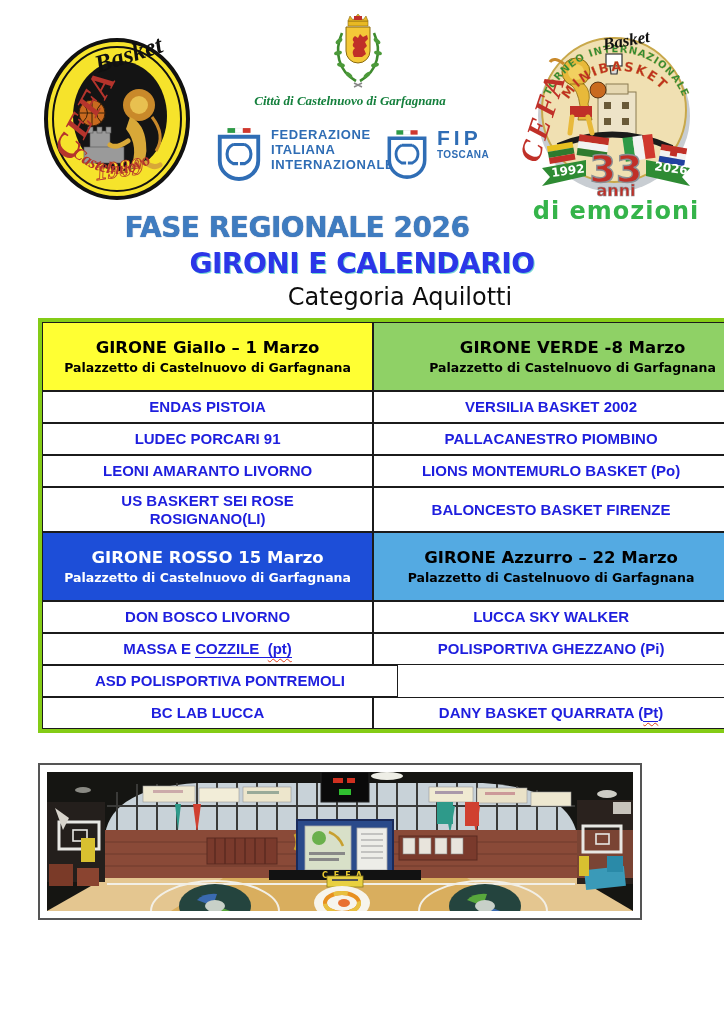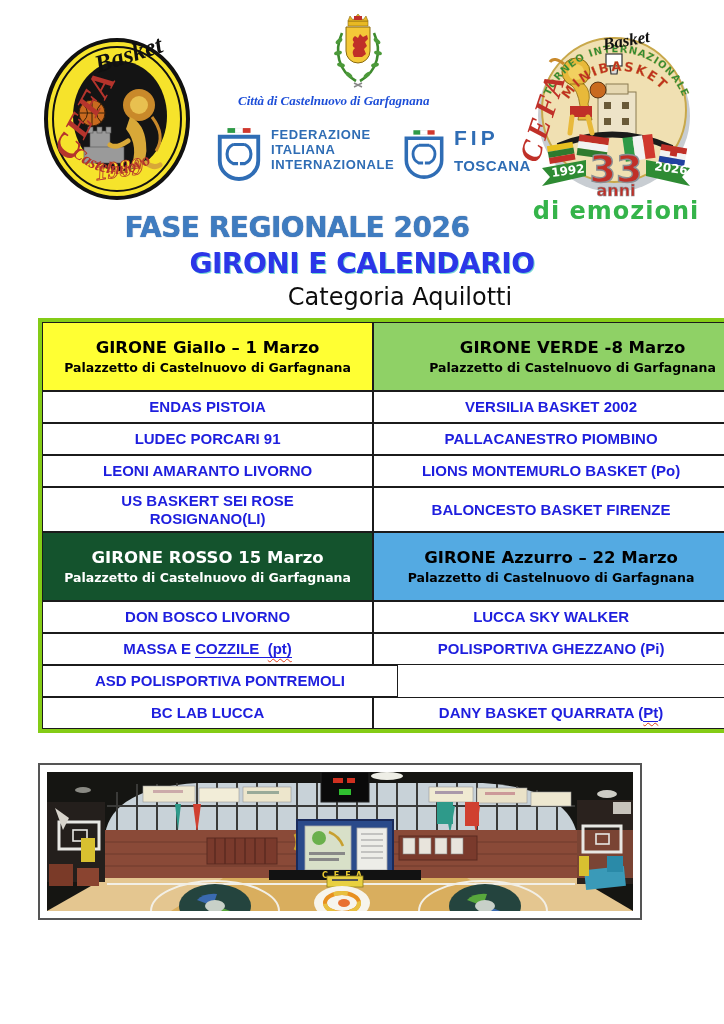--- a/index.html
+++ b/index.html
@@ -9,31 +9,31 @@
   
   #title1{top:211px;left:0;width:594px;text-align:center;
           font-family:"DejaVu Sans",sans-serif;font-weight:800;font-size:28px;
           letter-spacing:-0.5px;color:#3F7CC0;text-shadow:0 0 1px #2a4e86;}
   #title2{top:247px;left:0;width:724px;text-align:center;
           font-family:"DejaVu Sans",sans-serif;font-weight:800;font-size:28px;
           letter-spacing:-0.5px;color:#2B36E8;text-shadow:1px 1px 0 rgba(70,200,195,.75);}
   #title3{top:283px;left:0;width:724px;text-align:center;
           font-family:"DejaVu Sans",sans-serif;font-weight:500;font-size:24px;color:#0d0d0d;margin-left:38px;}
   
-  #comune-caption{top:93px;left:238px;width:240px;
+  #comune-caption{top:93px;left:230px;width:240px;text-align:center;
           font-family:"Liberation Serif",serif;font-weight:bold;font-style:italic;
-          font-size:13px;color:#1d4ed8;}
+          font-size:13px;color:#15803d;}
   
   .fip-block{display:flex;align-items:flex-start;gap:7px;}
   #fip-fed{top:127px;left:214px;}
-  #fip-tos{top:127px;left:401px;}
+  #fip-tos{top:127px;left:384px;}
   .fip-text{color:#2F6DB5;font-weight:bold;font-size:13px;line-height:15px;letter-spacing:0.6px;}
   .fip-tos-text{color:#2F6DB5;font-weight:bold;line-height:1;}
   .fip-tos-text .l1{font-size:21px;letter-spacing:4px;}
-  .fip-tos-text .l2{font-size:15px;letter-spacing:0.4px;margin-top:10px;}
+  .fip-tos-text .l2{font-size:10px;letter-spacing:0.4px;margin-top:2px;}
   
   #girone-table{top:318px;left:38px;width:695px;border:4px solid #84cc16;box-sizing:border-box;}
   .trow{display:flex;}
   .tcell{box-sizing:border-box;border:1px solid #1b1b1b;display:flex;flex-direction:column;
          justify-content:center;align-items:center;text-align:center;}
   .tcell.c0{flex:0 0 48.2%;}
   .tcell.c1{flex:0 0 51.8%;}
   .trow-header .tcell{height:69px;}
   .trow-teams .tcell{height:32px;}
   .trow-teams.tall .tcell{height:45px;}
@@ -264,21 +264,21 @@
       </div>
       <div class="trow trow-teams tall">
         <div class="tcell c0">
           <span class="team"><span>US BASKERT SEI ROSE</span><br><span>ROSIGNANO(LI)</span></span>
         </div>
         <div class="tcell c1">
           <span class="team"><span>BALONCESTO BASKET FIRENZE</span></span>
         </div>
       </div>
       <div class="trow trow-header">
-        <div class="tcell c0" style="background: #14532d; color: rgb(255, 255, 255);">
+        <div class="tcell c0" style="background: #1d4ed8; color: rgb(255, 255, 255);">
           <div class="gh-title">GIRONE ROSSO 15 Marzo</div>
           <div class="gh-sub">Palazzetto di Castelnuovo di Garfagnana</div>
         </div>
         <div class="tcell c1" style="background: rgb(84, 170, 226); color: rgb(0, 0, 0);">
           <div class="gh-title">GIRONE Azzurro – 22 Marzo</div>
           <div class="gh-sub">Palazzetto di Castelnuovo di Garfagnana</div>
         </div>
       </div>
       <div class="trow trow-teams">
         <div class="tcell c0">

